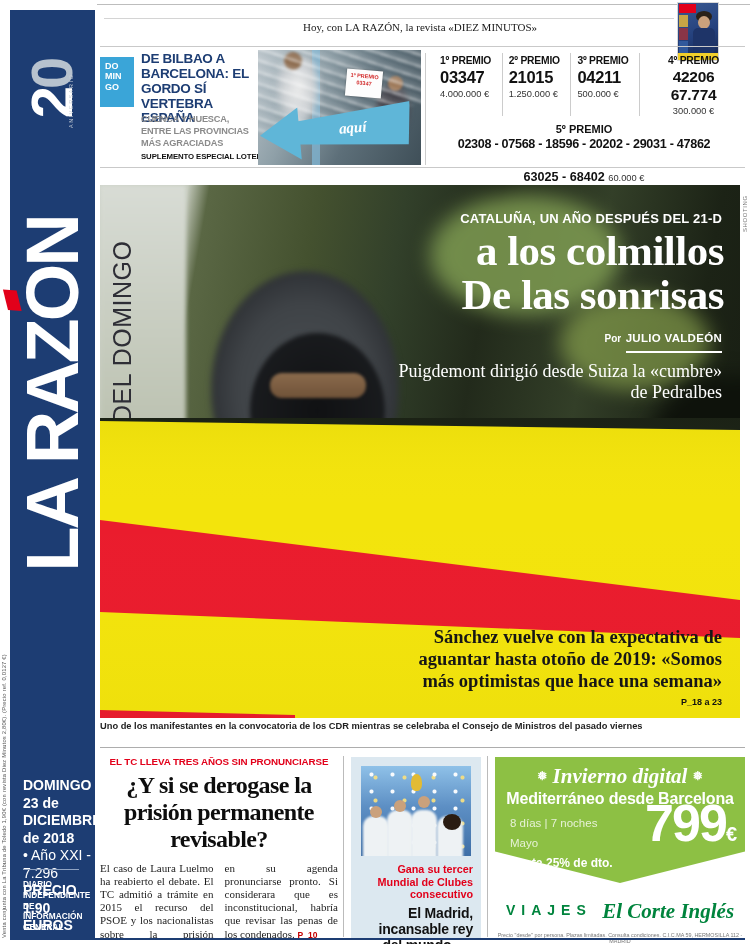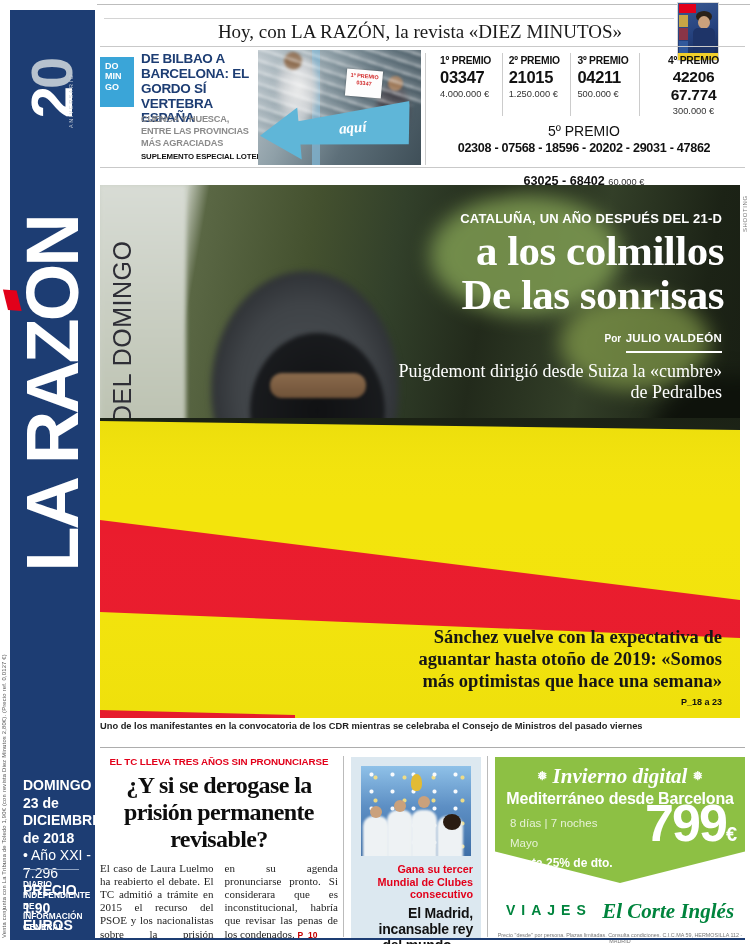--- a/index.html
+++ b/index.html
@@ -28,21 +28,21 @@
     background:#e2001a;transform:rotate(-14deg) skewX(-18deg);}
   .edition{position:absolute;left:13px;top:767px;color:#fff;font-size:14px;line-height:1.25;width:70px;}
   .ed-b{font-weight:bold;} .ed-x{font-weight:900;letter-spacing:.2px;}
   .ed-divider{position:absolute;left:13px;top:859px;width:56px;border-top:1px solid #8fa3c2;}
   .tagline{position:absolute;left:13px;top:869px;color:#fff;font-weight:bold;font-size:8.3px;line-height:1.3;}
 
   
   .rule-a{position:absolute;left:97px;top:4px;width:653px;border-top:1px solid #bdbdbd;}
   .rule-b{position:absolute;left:104px;top:18px;width:570px;border-top:1px solid #d4d4d4;}
   .hoy{position:absolute;left:160px;top:21px;width:520px;text-align:center;
-    font-family:"Liberation Serif",serif;font-size:19px;color:#1a1a1a;}
+    font-family:"Liberation Serif",serif;font-size:11px;color:#1a1a1a;}
 
   
   .magcover{position:absolute;left:678px;top:3px;width:40px;height:57px;overflow:hidden;
     background:linear-gradient(160deg,#3a5a92 0%,#24407c 55%,#16264f 100%);box-shadow:0 0 0 1px #d8d8d8;}
   .mc-logo{position:absolute;left:1px;top:1px;width:17px;height:9px;background:#e2001a;}
   .mc-s1{position:absolute;left:1px;top:12px;width:9px;height:12px;background:#c8a545;}
   .mc-s2{position:absolute;left:1px;top:25px;width:9px;height:12px;background:#8a3547;}
   .mc-s3{position:absolute;left:1px;top:38px;width:9px;height:12px;background:#31599c;}
   .mc-hair{position:absolute;left:18px;top:8px;width:16px;height:11px;border-radius:50%;background:#2a2118;}
   .mc-face{position:absolute;left:20px;top:13px;width:12px;height:13px;border-radius:50%;background:#caa17c;}
@@ -86,21 +86,21 @@
     border-left:1px solid #ccc;padding-left:8px;}
   .prize-row{display:flex;}
   .prize-col{padding:2px 4px 0 6px;}
   .prize-col + .prize-col{border-left:1px solid #ccc;}
   .pc1{width:62px;} .pc2{width:62px;} .pc3{width:62px;} .pc4{width:102px;text-align:center;}
   .prize-title{font-size:10.3px;font-weight:900;color:#111;letter-spacing:-.2px;}
   .prize-num{font-size:16.5px;font-weight:900;color:#111;letter-spacing:-.3px;margin-top:2px;}
   .pc4 .prize-num{word-spacing:7px;font-size:15.5px;}
   .prize-amt{font-size:9.3px;color:#333;margin-top:2px;}
   .fifth{margin-top:7px;text-align:center;width:300px;}
-  .fifth-title{font-size:14px;font-weight:400;color:#111;}
+  .fifth-title{font-size:11px;font-weight:700;color:#111;}
   .fifth-nums{font-size:12.6px;font-weight:900;color:#111;letter-spacing:-.3px;margin-top:2px;}
   .fifth-l2{font-size:12.6px;font-weight:900;color:#111;margin-top:19px;}
   .fifth-amt{font-size:9.3px;font-weight:normal;color:#333;}
 
   
   .main-photo{position:absolute;left:100px;top:185px;width:640px;height:533px;overflow:hidden;
     background:linear-gradient(100deg,#cdd2c9 0%,#c3c9bb 12%,#5a6744 15%,#44512f 30%,#32402a 42%,
       #222a1b 55%,#333f28 70%,#1c2316 85%,#171c12 100%);}
   .blob{position:absolute;border-radius:50%;filter:blur(10px);}
   .b1{left:330px;top:10px;width:190px;height:120px;background:#7f9c52;opacity:.85;}

